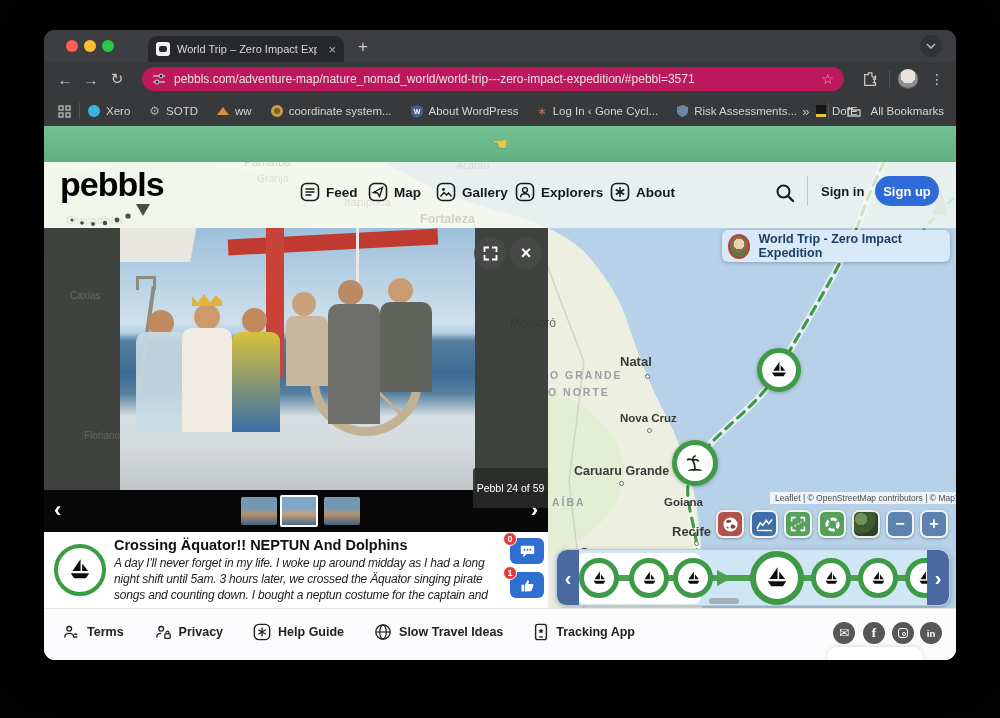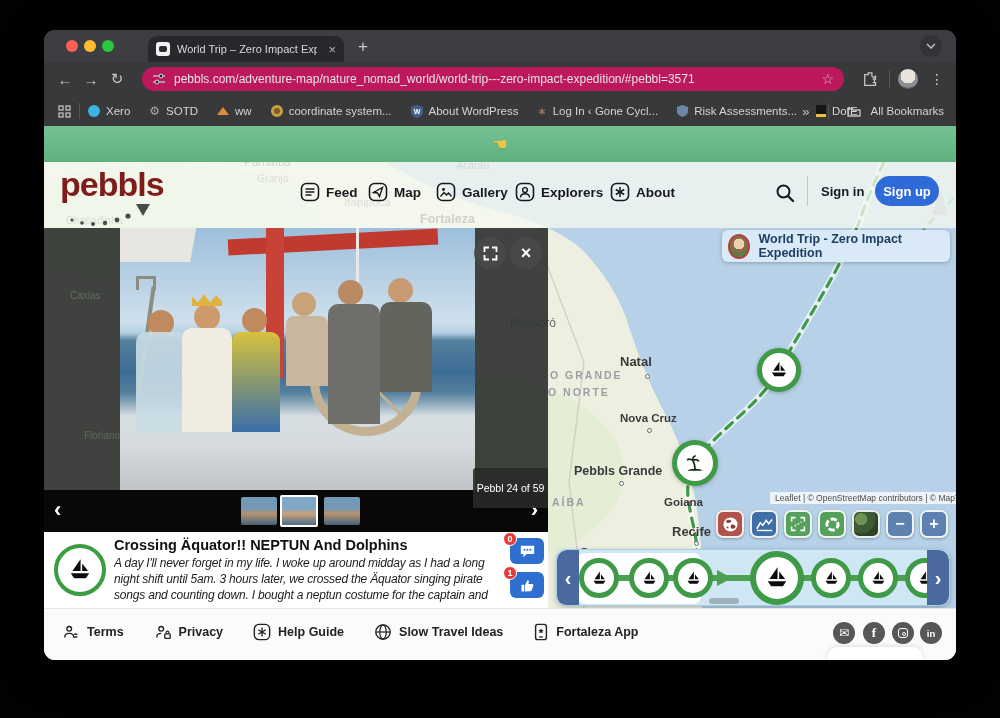--- a/index.html
+++ b/index.html
@@ -21,21 +21,21 @@
   .navglyph{color:#c8c8c8;font-size:15px;width:26px;text-align:center;}
   .urlpill{position:absolute;left:98px;top:5px;width:702px;height:24px;background:#be185d;border-radius:12px;display:flex;align-items:center;padding:0 10px;gap:8px;}
   .url{color:#e4e4e6;font-size:12px;white-space:nowrap;overflow:hidden;flex:1;}
   .bookmarksbar{position:absolute;left:0;top:66px;width:100%;height:30px;background:#38393b;display:flex;align-items:center;color:#d4d4d4;font-size:11.5px;}
   .bm{display:flex;align-items:center;gap:6px;white-space:nowrap;}
   .bmsep{width:1px;height:16px;background:#55565a;margin:0 8px;}
   
   .content{position:absolute;left:0;top:96px;width:912px;height:534px;background:#b7d2e8;overflow:hidden;}
   .banner{position:absolute;left:0;top:0;width:912px;height:36px;background:linear-gradient(#74c294,#5fb07f);display:flex;align-items:center;justify-content:center;gap:7px;color:#fff;font-size:14.5px;font-weight:700;z-index:30;text-shadow:0 1px 1px rgba(0,0,0,.12);}
   .navbar{position:absolute;left:0;top:36px;width:912px;height:66px;background:rgba(246,249,241,.78);z-index:25;}
-  .logo{position:absolute;left:16px;top:3px;font-size:34px;font-weight:800;color:#7f1d1d;letter-spacing:-1px;}
+  .logo{position:absolute;left:16px;top:3px;font-size:34px;font-weight:800;color:#000000;letter-spacing:-1px;}
   .navitem{position:absolute;top:20px;display:flex;align-items:center;gap:6px;font-size:13.5px;font-weight:700;color:#17191c;}
   .signup{position:absolute;left:831px;top:14px;width:64px;height:30px;background:#2f6bd8;color:#fff;font-size:13px;font-weight:700;border:none;border-radius:16px;}
   .maplabel{position:absolute;color:#3a3a3a;font-size:11.5px;white-space:nowrap;z-index:4;}
   .statelabel{color:#9aa0a2;font-size:10.5px;letter-spacing:2px;font-weight:700;}
   .cdot{position:absolute;width:5px;height:5px;border-radius:50%;background:#fff;border:1.5px solid #666;z-index:4;}
   .marker{position:absolute;background:#fff;border:5px solid #3e9a47;border-radius:50%;display:flex;align-items:center;justify-content:center;z-index:6;box-shadow:0 1px 4px rgba(0,0,0,.25);}
   .tripcard{position:absolute;left:678px;top:104px;width:228px;height:32px;background:#d9e9f8;border-radius:6px;display:flex;align-items:center;gap:8px;padding:0 6px;z-index:12;box-shadow:0 1px 4px rgba(0,0,0,.25);}
   .tripav{width:25px;height:25px;border-radius:50%;border:2px solid #b0453c;background:radial-gradient(circle at 50% 38%,#e8d3ae 0 34%,#8a6b4c 35% 55%,#5c7a44 56%);}
   .attribution{position:absolute;left:726px;top:366px;background:rgba(255,255,255,.75);color:#4a4a4a;font-size:8.5px;padding:1px 5px;z-index:10;white-space:nowrap;}
   .mapbtns{position:absolute;left:672px;top:384px;display:flex;gap:6px;z-index:14;}
@@ -195,21 +195,21 @@
       <div class="maplabel" style="left:213px;top:46px;color:#777;font-size:10.5px;z-index:2">Granja</div>
       <div class="maplabel" style="left:300px;top:70px;color:#777;z-index:2">Itapipoca</div>
       <div class="maplabel" style="left:376px;top:86px;color:#444;font-weight:700;font-size:12.5px;z-index:2">Fortaleza</div>
       <div class="maplabel" style="left:22px;top:88px;color:#777;font-size:10.5px;z-index:2">Chapadinha</div>
       <div class="maplabel" style="left:466px;top:190px;color:#666;font-size:12px;z-index:2">Mossoró</div>
 
       <div class="maplabel" style="left:576px;top:228px;font-weight:700;font-size:13px">Natal</div>
       <div class="cdot" style="left:601px;top:248px"></div>
       <div class="maplabel" style="left:576px;top:286px;font-weight:600">Nova Cruz</div>
       <div class="cdot" style="left:603px;top:302px"></div>
-      <div class="maplabel" style="left:530px;top:338px;font-weight:600;font-size:12.5px">Pebbls Grande</div>
+      <div class="maplabel" style="left:530px;top:338px;font-weight:600;font-size:12.5px">Caruaru Grande</div>
       <div class="cdot" style="left:575px;top:355px"></div>
       <div class="maplabel" style="left:620px;top:370px;font-weight:600">Goiana</div>
       <div class="maplabel" style="left:628px;top:398px;font-weight:700;font-size:13px">Recife</div>
       <div class="cdot" style="left:650px;top:415px"></div>
       <div class="maplabel" style="left:536px;top:420px;font-weight:600">Caruaru</div>
       <div class="maplabel statelabel" style="left:506px;top:243px">O GRANDE</div>
       <div class="maplabel statelabel" style="left:504px;top:260px">O NORTE</div>
       <div class="maplabel statelabel" style="left:508px;top:370px">AÍBA</div>
 
       <div class="marker" style="left:713px;top:222px;width:44px;height:44px">
@@ -511,21 +511,21 @@
                 <line x1="2" y1="10" x2="18" y2="10" stroke="#222" stroke-width="1.3"></line>
               </svg>
             <span>Slow Travel Ideas</span>
           </span>
           <span class="flink">
             <svg width="16" height="18" viewBox="0 0 16 20">
                 <rect x="2" y="1.5" width="12" height="17" rx="2.5" fill="none" stroke="#222" stroke-width="1.6"></rect>
                 <line x1="6" y1="15.5" x2="10" y2="15.5" stroke="#222" stroke-width="1.5"></line>
                 <path d="M8 6 l1 1.8 2 .3 -1.5 1.4 .4 2 -1.9-1 -1.9 1 .4-2 L5 8.1 l2-.3 Z" fill="#222"></path>
               </svg>
-            <span>Fortaleza App</span>
+            <span>Tracking App</span>
           </span>
         </div>
         <div class="social" style="left:789px">
             <span style="font-size:12px">✉</span>
           </div>
         <div class="social" style="left:819px">
             <span style="font-size:13px;font-weight:700;font-family:'Liberation Serif',serif">f</span>
           </div>
         <div class="social" style="left:848px">
             <span style="width:10px;height:10px;border:1.6px solid #fff;border-radius:3px;position:relative;display:inline-block">

